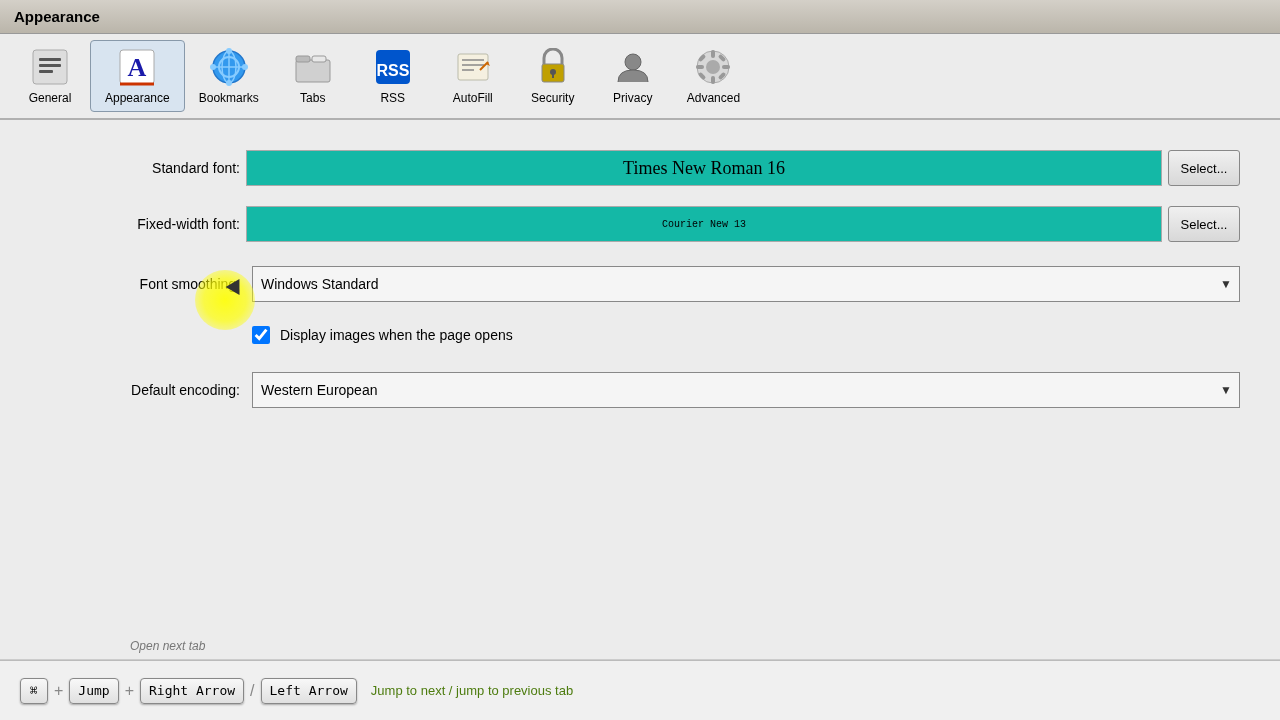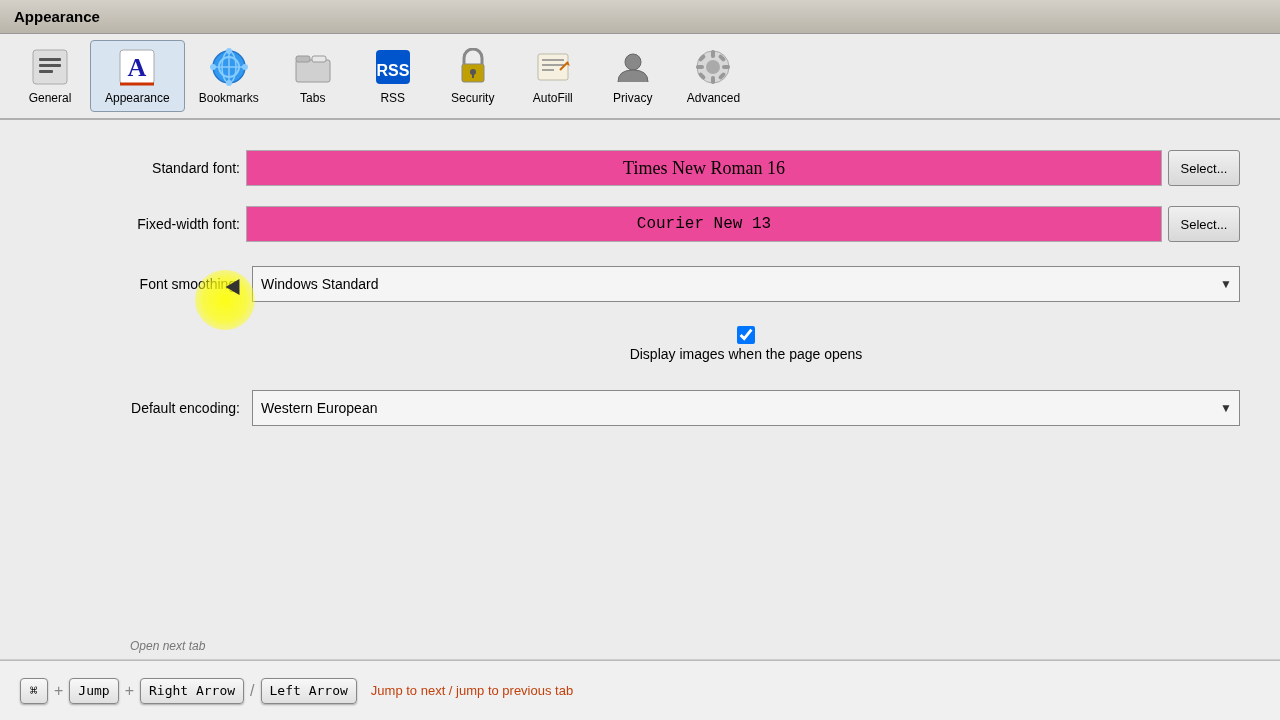--- a/index.html
+++ b/index.html
@@ -90,36 +90,36 @@
       font-size: 14px;
       color: #000;
       text-align: right;
       min-width: 200px;
     }
 
     .font-display {
       flex: 1;
       height: 36px;
       border: 1px solid #aaa;
-      background: #ec4899;
+      background: #14b8a6;
       display: flex;
       align-items: center;
       justify-content: center;
       font-size: 16px;
       color: #000;
     }
 
     .font-display.serif {
       font-family: 'Times New Roman', Times, serif;
       font-size: 18px;
     }
 
     .font-display.mono {
       font-family: 'Courier New', Courier, monospace;
-      font-size: 16px;
+      font-size: 10px;
     }
 
     .select-btn {
       width: 72px;
       height: 36px;
       background: linear-gradient(to bottom, #f0f0f0, #d8d8d8);
       border: 1px solid #888;
       border-radius: 3px;
       font-size: 13px;
       cursor: pointer;
@@ -166,23 +166,22 @@
       top: 50%;
       transform: translateY(-50%);
       pointer-events: none;
       font-size: 12px;
       color: #333;
     }
 
     .checkbox-row {
       display: flex;
       align-items: center;
-      gap: 2px;
+      gap: 10px;
       margin-left: 212px;
-      flex-direction: column;
     }
 
     .checkbox-row input[type="checkbox"] {
       width: 18px;
       height: 18px;
       cursor: pointer;
     }
 
     .checkbox-row label {
       font-size: 14px;
@@ -237,21 +236,21 @@
       font-size: 13px;
       font-family: monospace;
       min-width: 28px;
       height: 26px;
       color: #000;
       box-shadow: 0 1px 2px rgba(0,0,0,0.3);
     }
 
     .bottom-text {
       font-size: 13px;
-      color: #c2410c;
+      color: #4d7c0f;
     }
 
     .separator {
       color: #888;
       font-size: 16px;
     }
 
     .prev-row {
       height: 28px;
       background: #ececec;
@@ -331,41 +330,41 @@
           <rect x="2" y="2" width="34" height="34" rx="4" fill="#0055cc"></rect>
           <text x="19" y="28" font-size="16" font-family="Arial" font-weight="bold" fill="#fff" text-anchor="middle">RSS</text>
         </svg>
       </div>
       <span class="label">RSS</span>
     </div>
 
     <div class="toolbar-item">
       <div class="icon">
         <svg width="38" height="38" viewBox="0 0 38 38">
-          <rect x="8" y="16" width="22" height="18" rx="2" fill="#c0a000" stroke="#888"></rect>
-          <path d="M10 16 v-6 a9 9 0 0 1 18 0 v6" fill="none" stroke="#888" stroke-width="3"></path>
-          <circle cx="19" cy="24" r="3" fill="#555"></circle>
-          <line x1="19" y1="24" x2="19" y2="30" stroke="#555" stroke-width="2"></line>
-        </svg>
-      </div>
-      <span class="label">Security</span>
-    </div>
-
-    <div class="toolbar-item">
-      <div class="icon">
-        <svg width="38" height="38" viewBox="0 0 38 38">
           <rect x="4" y="6" width="30" height="26" rx="2" fill="#f5f0e0" stroke="#bba"></rect>
           <line x1="8" y1="12" x2="30" y2="12" stroke="#888" stroke-width="1.5"></line>
           <line x1="8" y1="17" x2="30" y2="17" stroke="#888" stroke-width="1.5"></line>
           <line x1="8" y1="22" x2="20" y2="22" stroke="#888" stroke-width="1.5"></line>
           <line x1="26" y1="22" x2="34" y2="14" stroke="#cc6600" stroke-width="2"></line>
           <polygon points="34,14 36,18 32,16" fill="#cc6600"></polygon>
         </svg>
       </div>
       <span class="label">AutoFill</span>
+    </div>
+
+    <div class="toolbar-item">
+      <div class="icon">
+        <svg width="38" height="38" viewBox="0 0 38 38">
+          <rect x="8" y="16" width="22" height="18" rx="2" fill="#c0a000" stroke="#888"></rect>
+          <path d="M10 16 v-6 a9 9 0 0 1 18 0 v6" fill="none" stroke="#888" stroke-width="3"></path>
+          <circle cx="19" cy="24" r="3" fill="#555"></circle>
+          <line x1="19" y1="24" x2="19" y2="30" stroke="#555" stroke-width="2"></line>
+        </svg>
+      </div>
+      <span class="label">Security</span>
     </div>
 
     <div class="toolbar-item">
       <div class="icon">
         <svg width="38" height="38" viewBox="0 0 38 38">
           <circle cx="19" cy="14" r="8" fill="#888" stroke="#666"></circle>
           <path d="M4 34 Q4 22 19 22 Q34 22 34 34" fill="#888" stroke="#666"></path>
         </svg>
       </div>
       <span class="label">Privacy</span>

